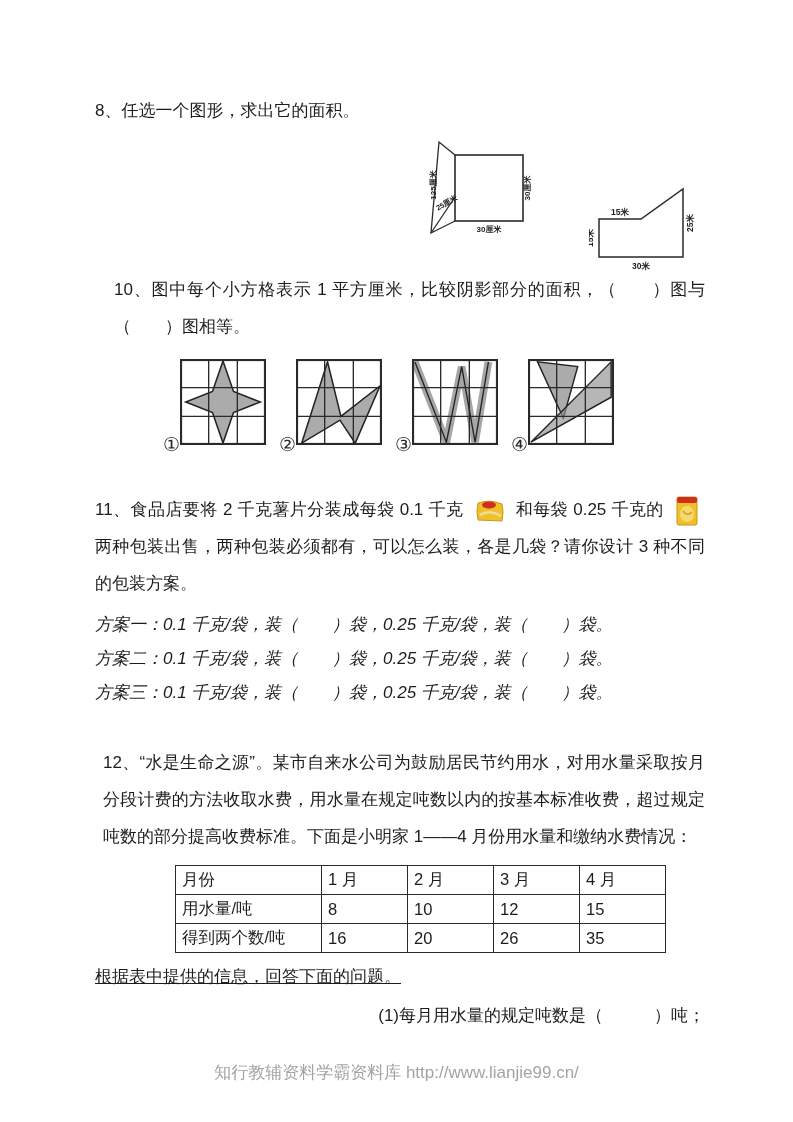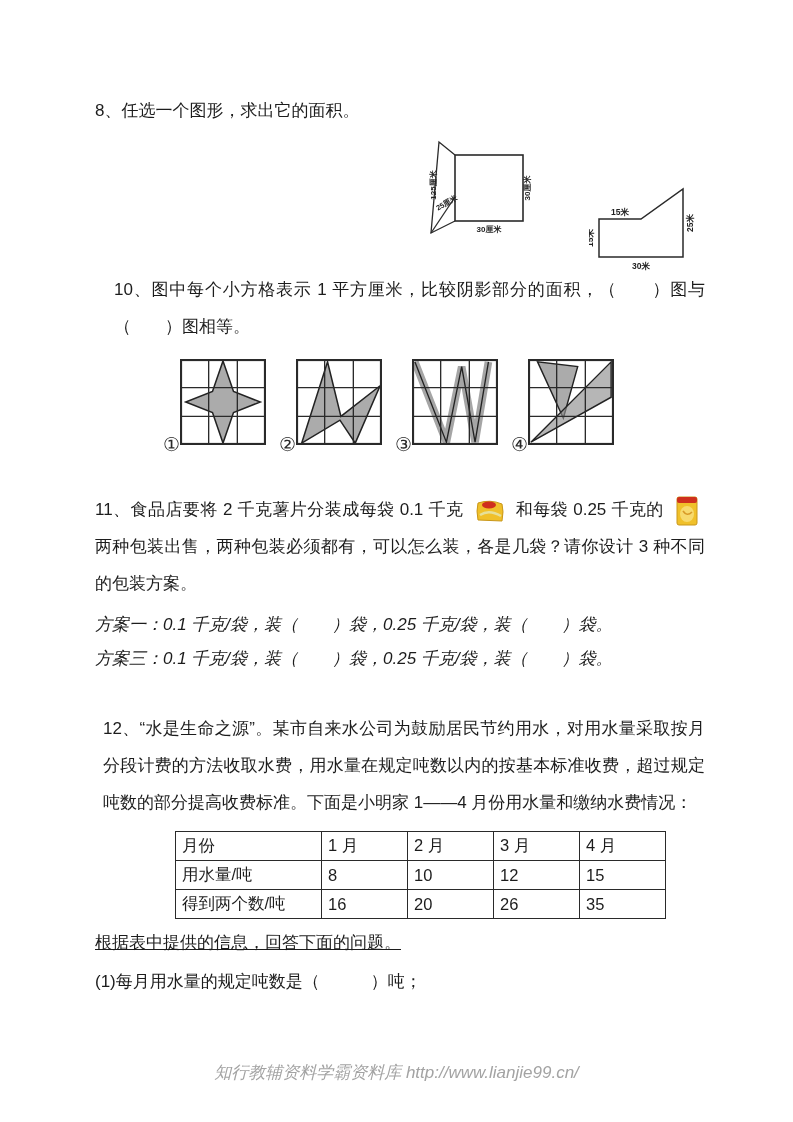--- a/index.html
+++ b/index.html
@@ -39,24 +39,24 @@
     border-collapse:collapse; margin:10px 0 0 80px;
     font-size:16.5px; color:#1c1c1c;
   }
   table.water th, table.water td {
     border:1.6px solid #2a2a2a; text-align:left;
     font-weight:normal; height:29px; padding:0 6px;
   }
   table.water .c0 { width:146px; }
   table.water .c  { width:86px; }
   .prompt { margin-top:9px; line-height:30px;text-decoration:underline; }
-  .subq { margin-top:12px; line-height:24px; }
+  .subq { margin-top:12px; line-height:24px;text-align:right; }
   .footer {
     position:absolute; left:0; right:0; bottom:38px;
-    text-align:center; color:#a3a3a3; font-size:17px;font-style:italic;
+    text-align:center; color:#a3a3a3; font-size:17px;
   }
   svg text { font-family:"Liberation Sans", sans-serif; fill:#222; }
 </style>
 </head>
 <body>
 
 <div class="page">
   <div class="content">
 
     <p class="qtext">8、任选一个图形，求出它的面积。</p>
@@ -131,20 +131,21 @@
       <svg class="chips" width="24" height="32" viewBox="0 0 24 32">
         <rect x="2" y="2" width="20" height="28" rx="2" fill="#f0c02a" stroke="#c9971a" stroke-width="1"></rect>
         <rect x="2" y="2" width="20" height="6" rx="2" fill="#cf2f1d"></rect>
         <ellipse cx="12" cy="19" rx="7" ry="8" fill="#f7da6e"></ellipse>
         <path d="M8,16 Q12,22 17,17" stroke="#d89a28" stroke-width="1.6" fill="none"></path>
       </svg>
       <span>两种包装出售，两种包装必须都有，可以怎么装，各是几袋？请你设计 3 种不同的包装方案。</span>
     </p>
     <div class="plans">
       <p>方案一：0.1 千克/袋，装（　　）袋，0.25 千克/袋，装（　　）袋。</p>
+      <p>方案二：0.1 千克/袋，装（　　）袋，0.25 千克/袋，装（　　）袋。</p>
       <p>方案三：0.1 千克/袋，装（　　）袋，0.25 千克/袋，装（　　）袋。</p>
     </div>
 
     <p class="qtext q12">12、“水是生命之源”。某市自来水公司为鼓励居民节约用水，对用水量采取按月分段计费的方法收取水费，用水量在规定吨数以内的按基本标准收费，超过规定吨数的部分提高收费标准。下面是小明家 1——4 月份用水量和缴纳水费情况：</p>
 
     <table class="water">
       <tbody>
           <tr>
         <th class="c0">月份</th>
         <th class="c">1 月</th>

